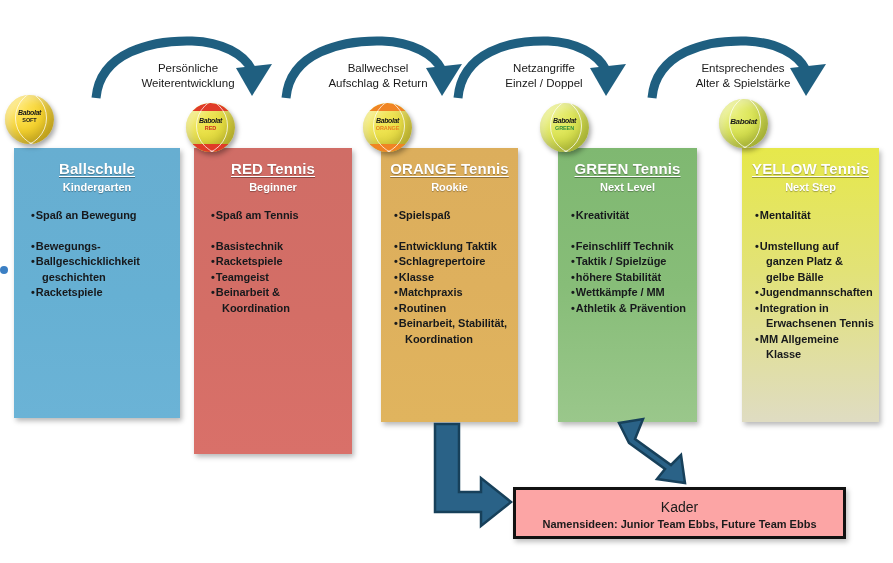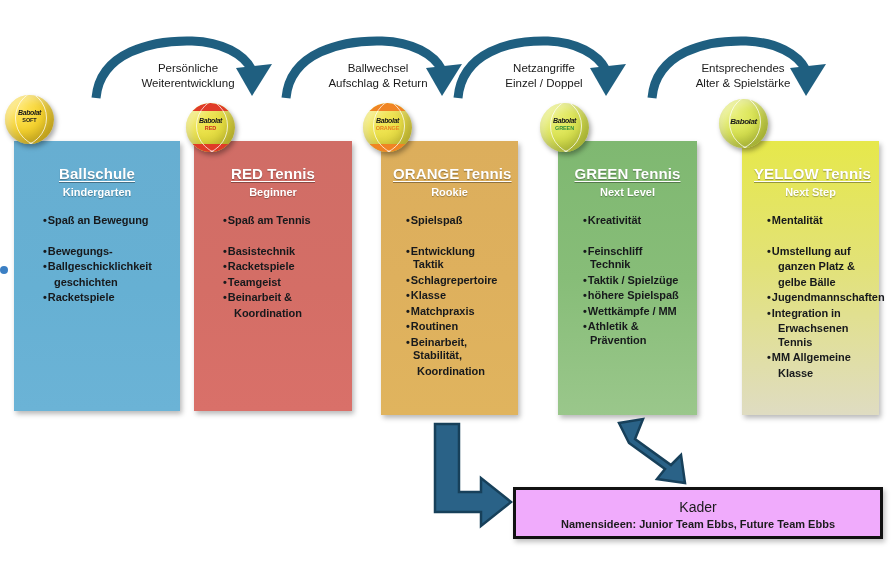--- a/index.html
+++ b/index.html
@@ -9,22 +9,23 @@
     font-family:"Liberation Sans","DejaVu Sans",sans-serif;
     overflow:hidden;
     position:relative;
   }
   #stage{position:absolute;left:0;top:0;width:893px;height:563px;}
 
   
   .col{
     position:absolute;
     box-sizing:border-box;
-    padding:12px;
+    padding:0;
     box-shadow:2px 3px 5px rgba(0,0,0,.28);
+    margin-top:7px;
   }
   .col .hdr{
     text-align:center;
     padding-top:12px;
   }
   .col .title{
     display:inline-block;
     font-size:15px;
     font-weight:bold;
     color:#ffffff;
@@ -60,21 +61,21 @@
   .col li.cont{padding-left:14px;text-indent:0;}
   .col li.cont:before{content:"";margin:0;}
 
   
   #col-ballschule{
     left:14px;top:141px;width:166px;height:270px;
     background:linear-gradient(180deg,#67aed1 0%,#66b0d3 55%,#6bb3d6 100%);
   }
   
   #col-red{
-    left:194px;top:141px;width:158px;height:270px;
+    left:194px;top:141px;width:158px;height:306px;
     background:linear-gradient(180deg,#d06d66 0%,#d46e66 55%,#d97069 100%);
   }
   
   #col-orange{
     left:381px;top:141px;width:137px;height:274px;
     background:linear-gradient(180deg,#dcae5c 0%,#deb05d 50%,#e0b45e 100%);
   }
   
   #col-green{
     left:558px;top:141px;width:139px;height:274px;
@@ -166,22 +167,22 @@
   #arr2{left:282px;width:192px;}
   #arr3{left:454px;width:180px;}
   #arr4{left:648px;width:190px;}
 
   
   #elbow-arrow{position:absolute;left:425px;top:420px;z-index:4;}
   #down-arrow{position:absolute;left:613px;top:417px;z-index:4;}
 
   
   #kader-box{
-    position:absolute;left:513px;top:487px;width:370px;height:52px;
-    background:#f0abfc;
+    position:absolute;left:513px;top:487px;width:333px;height:52px;
+    background:#fca5a5;
     border:3px solid #111111;
     box-sizing:border-box;
     box-shadow:2px 3px 5px rgba(0,0,0,.25);
     text-align:center;
     z-index:5;
   }
   #kader-box .k-title{
     margin-top:9px;
     font-size:14px;
     color:#1b1b1b;
@@ -344,21 +345,21 @@
     <div class="hdr">
       <div class="title">GREEN Tennis</div>
       <div class="sub">Next Level</div>
     </div>
     <ul class="blk" style="margin-left:10px;margin-top:16px;">
       <li>Kreativität</li>
     </ul>
     <ul class="blk" style="margin-left:10px;margin-top:17px;">
       <li>Feinschliff Technik</li>
       <li>Taktik / Spielzüge</li>
-      <li>höhere Spielspaß</li>
+      <li>höhere Stabilität</li>
       <li>Wettkämpfe / MM</li>
       <li>Athletik &amp; Prävention</li>
     </ul>
   </div>
 
   <div class="col" id="col-yellow">
     <div class="hdr">
       <div class="title">YELLOW Tennis</div>
       <div class="sub">Next Step</div>
     </div>

